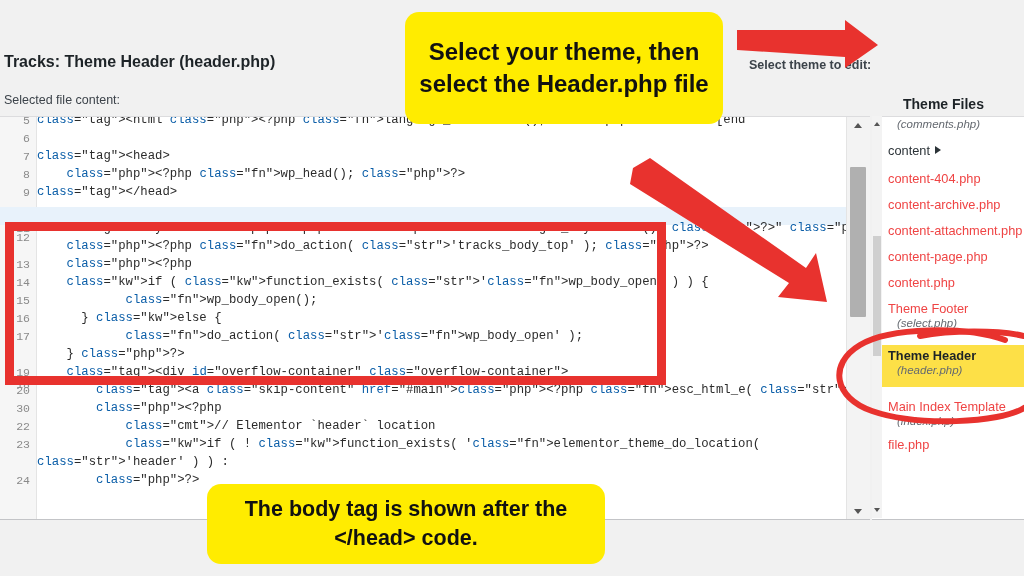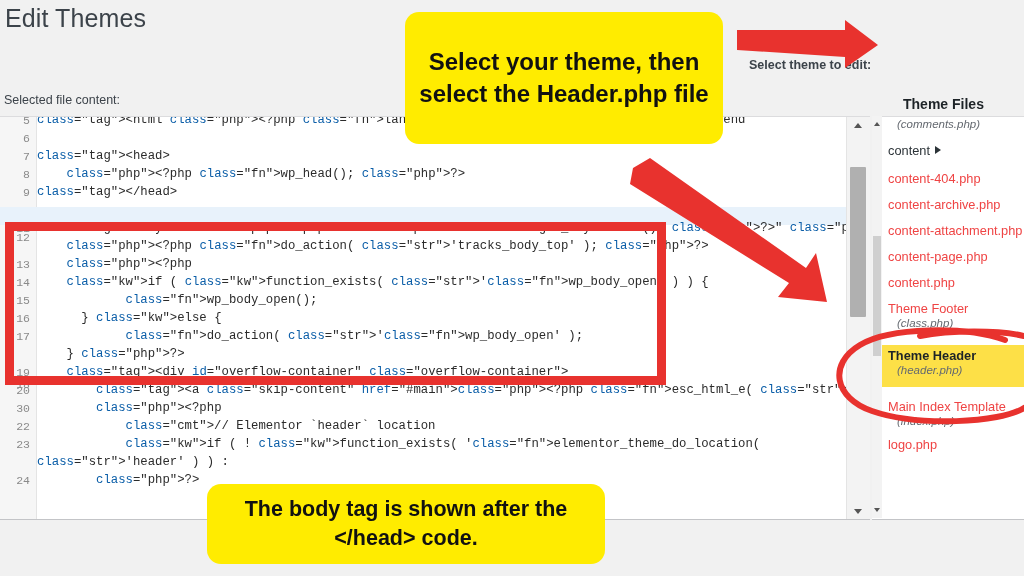--- a/index.html
+++ b/index.html
@@ -153,21 +153,21 @@
     position:absolute;left:1px;top:120px;width:8px;height:120px;background:#cfcfcf;
   }
 
   
   .callout{
     position:absolute;background:#ffec00;border-radius:14px;
     display:flex;align-items:center;justify-content:center;text-align:center;
     color:#111;font-weight:700;
   }
   #callout-top{
-    left:405px;top:12px;width:318px;height:132px;
+    left:405px;top:12px;width:318px;height:112px;
     font-size:24px;line-height:32px;padding:0 14px;box-sizing:border-box;
   }
   #callout-bottom{
     left:207px;top:484px;width:398px;height:80px;
     font-size:21.5px;line-height:29px;padding:12px 12px;box-sizing:border-box;
   }
 
   .anno-svg{position:absolute;left:0;top:0;width:1024px;height:576px;
     pointer-events:none;}
 
@@ -175,21 +175,21 @@
   #code-highlight-box{
     position:absolute;left:5px;top:222px;width:661px;height:163px;
     border:9px solid #e8322e;box-sizing:border-box;
   }
 </style>
 </head>
 <body>
 
 <div class="root">
 
-  <div id="page-title">Edit Themes</div>
+  <div id="file-heading">Tracks: Theme Header (header.php)</div>
   <div id="content-label">Selected file content:</div>
 
   <div id="theme-select-label">Select theme to edit:</div>
   <div id="theme-select">
     <span class="sel-val">Tracks</span>
     <span class="chev"></span>
   </div>
 
   <div id="editor-panel">
     <div id="gutter">
@@ -269,32 +269,32 @@
           <div class="file-name">content-attachment.php</div>
         </div>
         <div class="file-item" style="top: 132px;">
           <div class="file-name">content-page.php</div>
         </div>
         <div class="file-item" style="top: 158px;">
           <div class="file-name">content.php</div>
         </div>
         <div class="file-item" style="top: 184px;">
           <div class="file-name">Theme Footer</div>
-          <div class="file-sub">(class.php)</div>
+          <div class="file-sub">(select.php)</div>
         </div>
         <div class="file-item selected" style="top: 228px; height: 42px; padding-top: 3px;">
           <div class="file-name">Theme Header</div>
           <div class="file-sub">(header.php)</div>
         </div>
         <div class="file-item" style="top: 282px;">
           <div class="file-name">Main Index Template</div>
           <div class="file-sub">(index.php)</div>
         </div>
         <div class="file-item" style="top: 320px;">
-          <div class="file-name">logo.php</div>
+          <div class="file-name">file.php</div>
         </div>
       </div>
     <div id="side-sb">
       <span class="tri-up"></span>
       <span class="thumb"></span>
       <span class="tri-dn"></span>
     </div>
   </div>
 
   <div id="code-highlight-box"></div>

